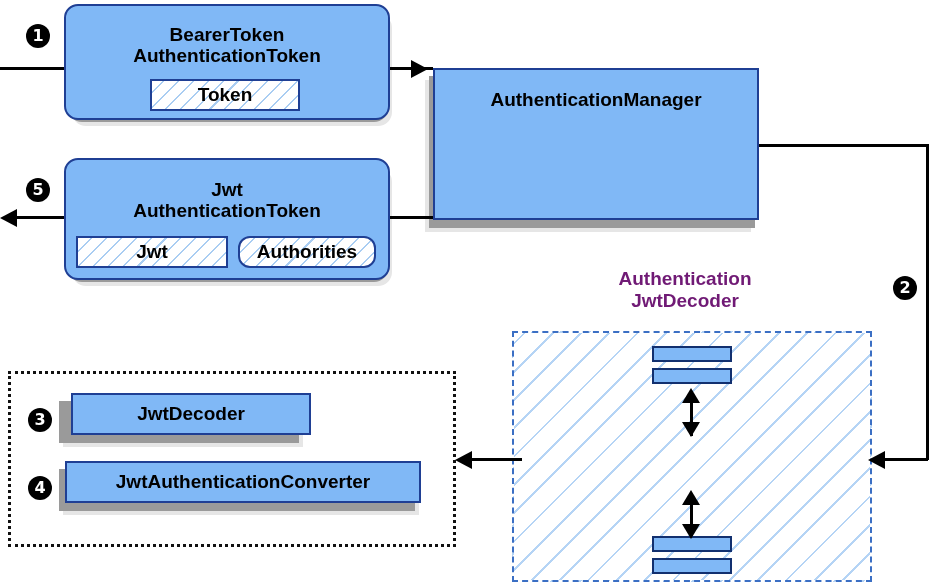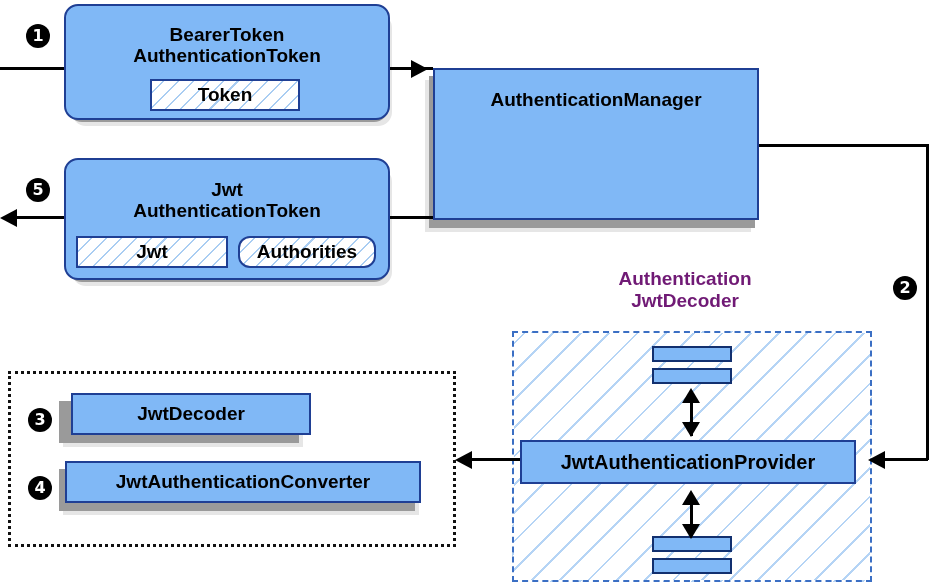--- a/index.html
+++ b/index.html
@@ -234,21 +234,20 @@
 
   <div class="minibar" style="left:652px; top:346px; width:80px; height:16px;"></div>
   <div class="minibar" style="left:652px; top:368px; width:80px; height:16px;"></div>
 
   <div class="line-v" style="left:690px; top:394px; height:42px;"></div>
   <div class="arrow-up" style="left:682px; top:388px;"></div>
   <div class="arrow-down" style="left:682px; top:422px;"></div>
 
   <div class="shadow2" style="left:528px; top:450px; width:330px; height:44px;"></div>
   <div class="shadow" style="left:524px; top:446px; width:330px; height:44px;"></div>
-  <div class="node" style="left:520px; top:440px; width:336px; height:44px; font-size:20px;">JwtAuthenticationProvider</div>
 
   <div class="line-v" style="left:690px; top:496px; height:42px;"></div>
   <div class="arrow-up" style="left:682px; top:490px;"></div>
   <div class="arrow-down" style="left:682px; top:524px;"></div>
 
   <div class="minibar" style="left:652px; top:536px; width:80px; height:16px;"></div>
   <div class="minibar" style="left:652px; top:558px; width:80px; height:16px;"></div>
 
   <div class="line-h" style="left:472px; top:458px; width:50px;"></div>
   <div class="arrow-left" style="left:455px; top:451px;"></div>

